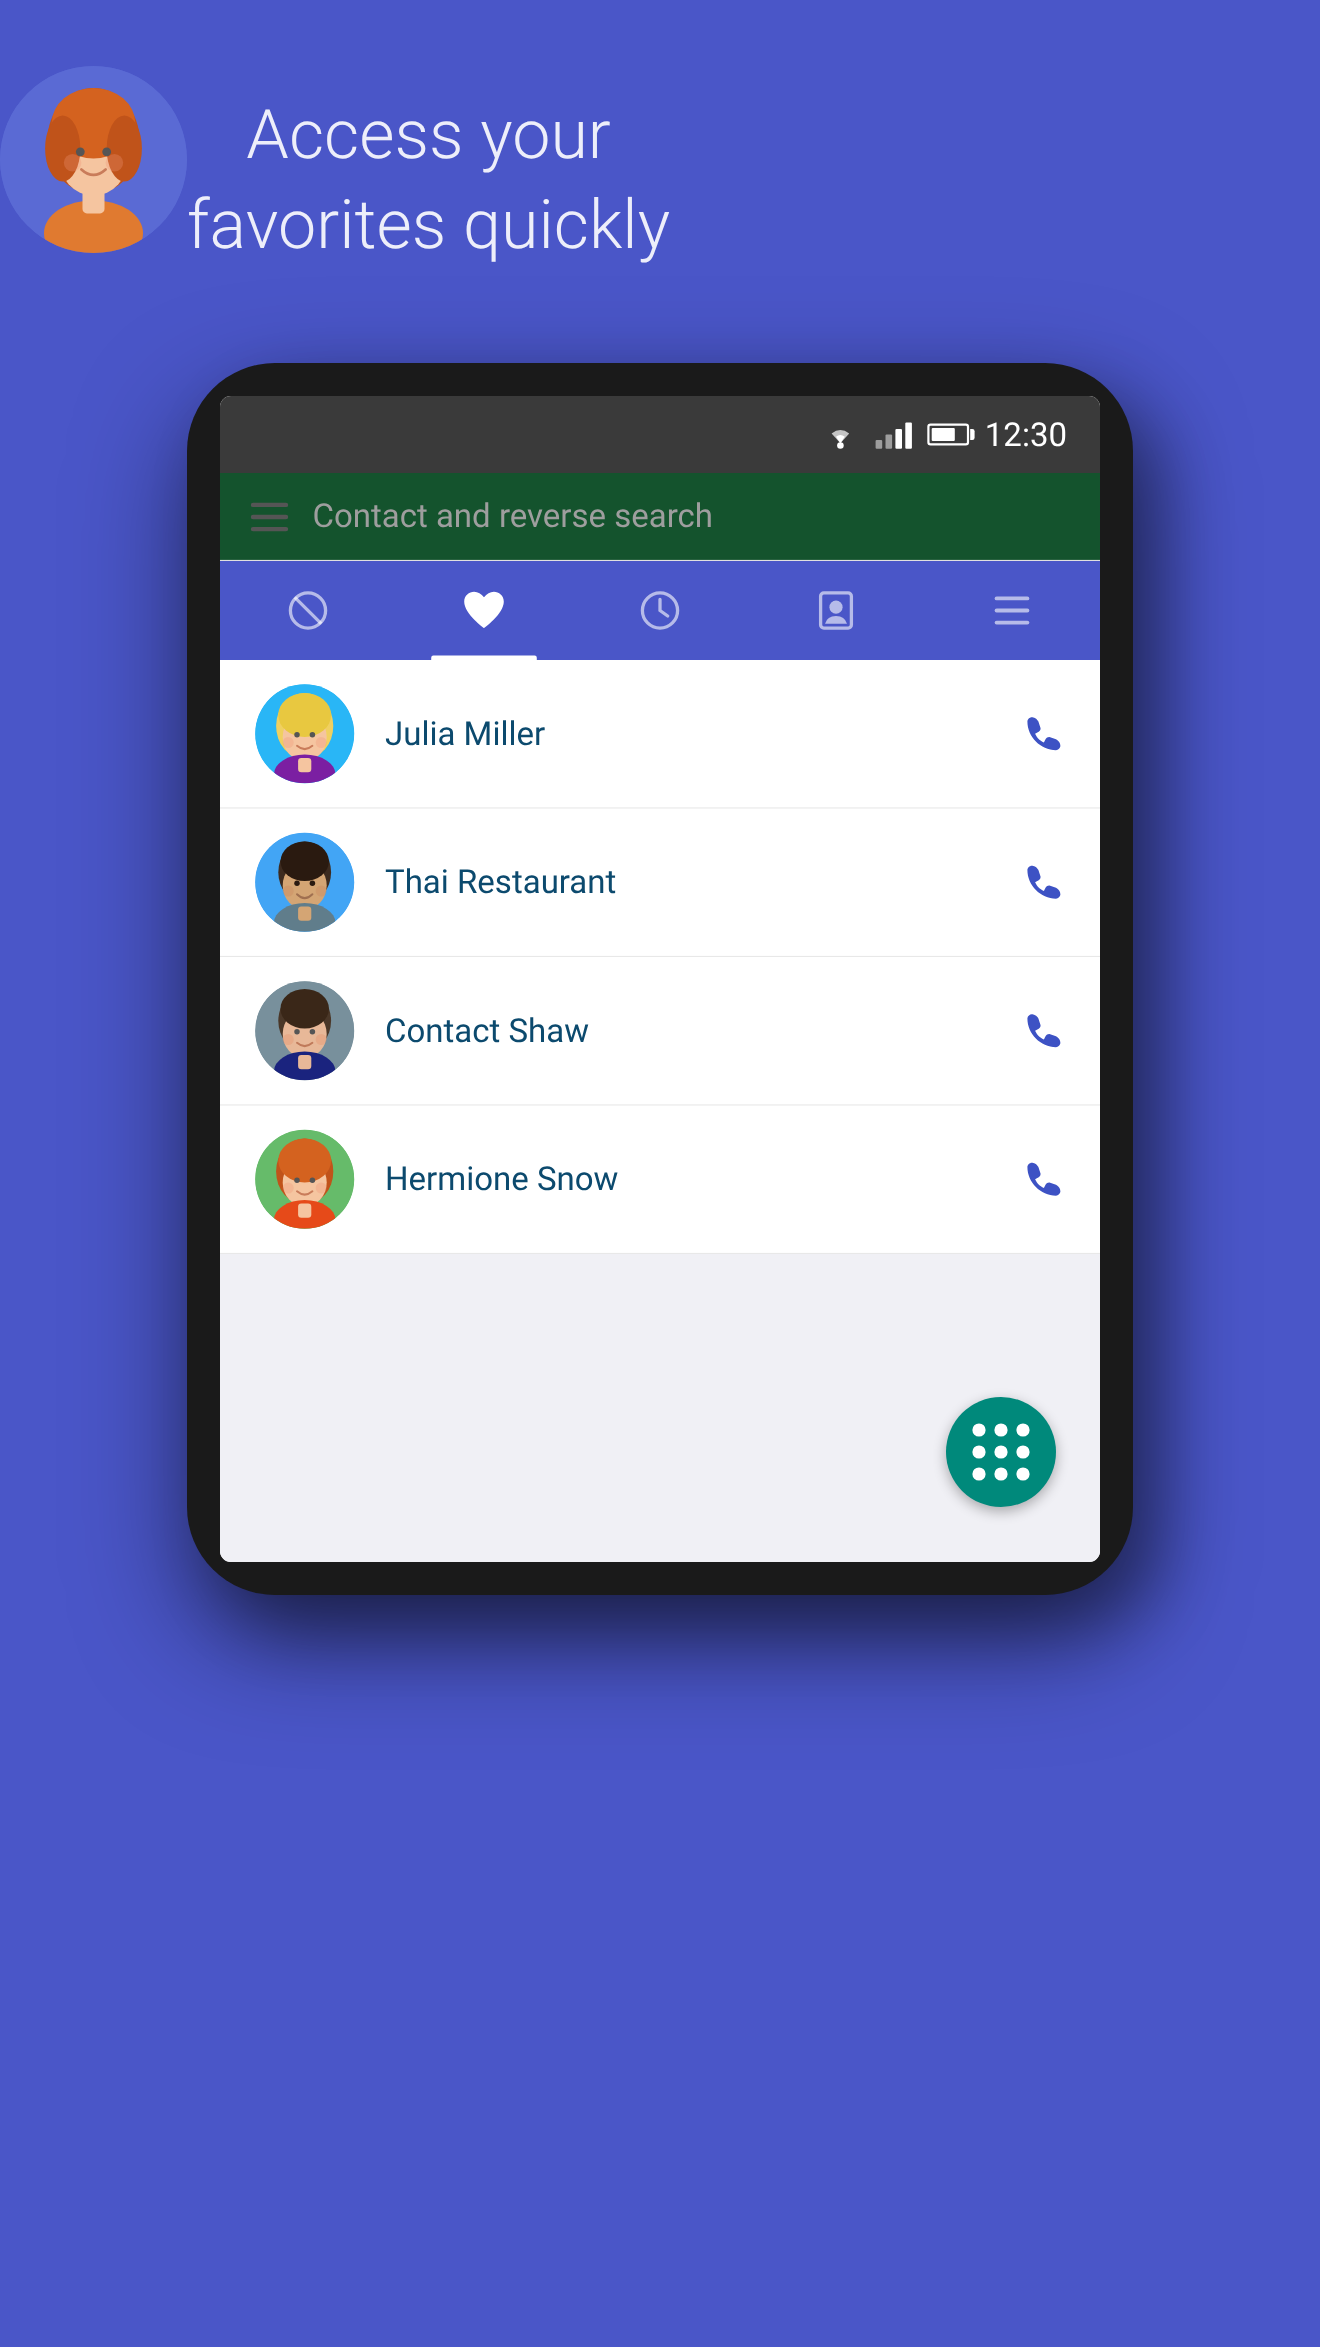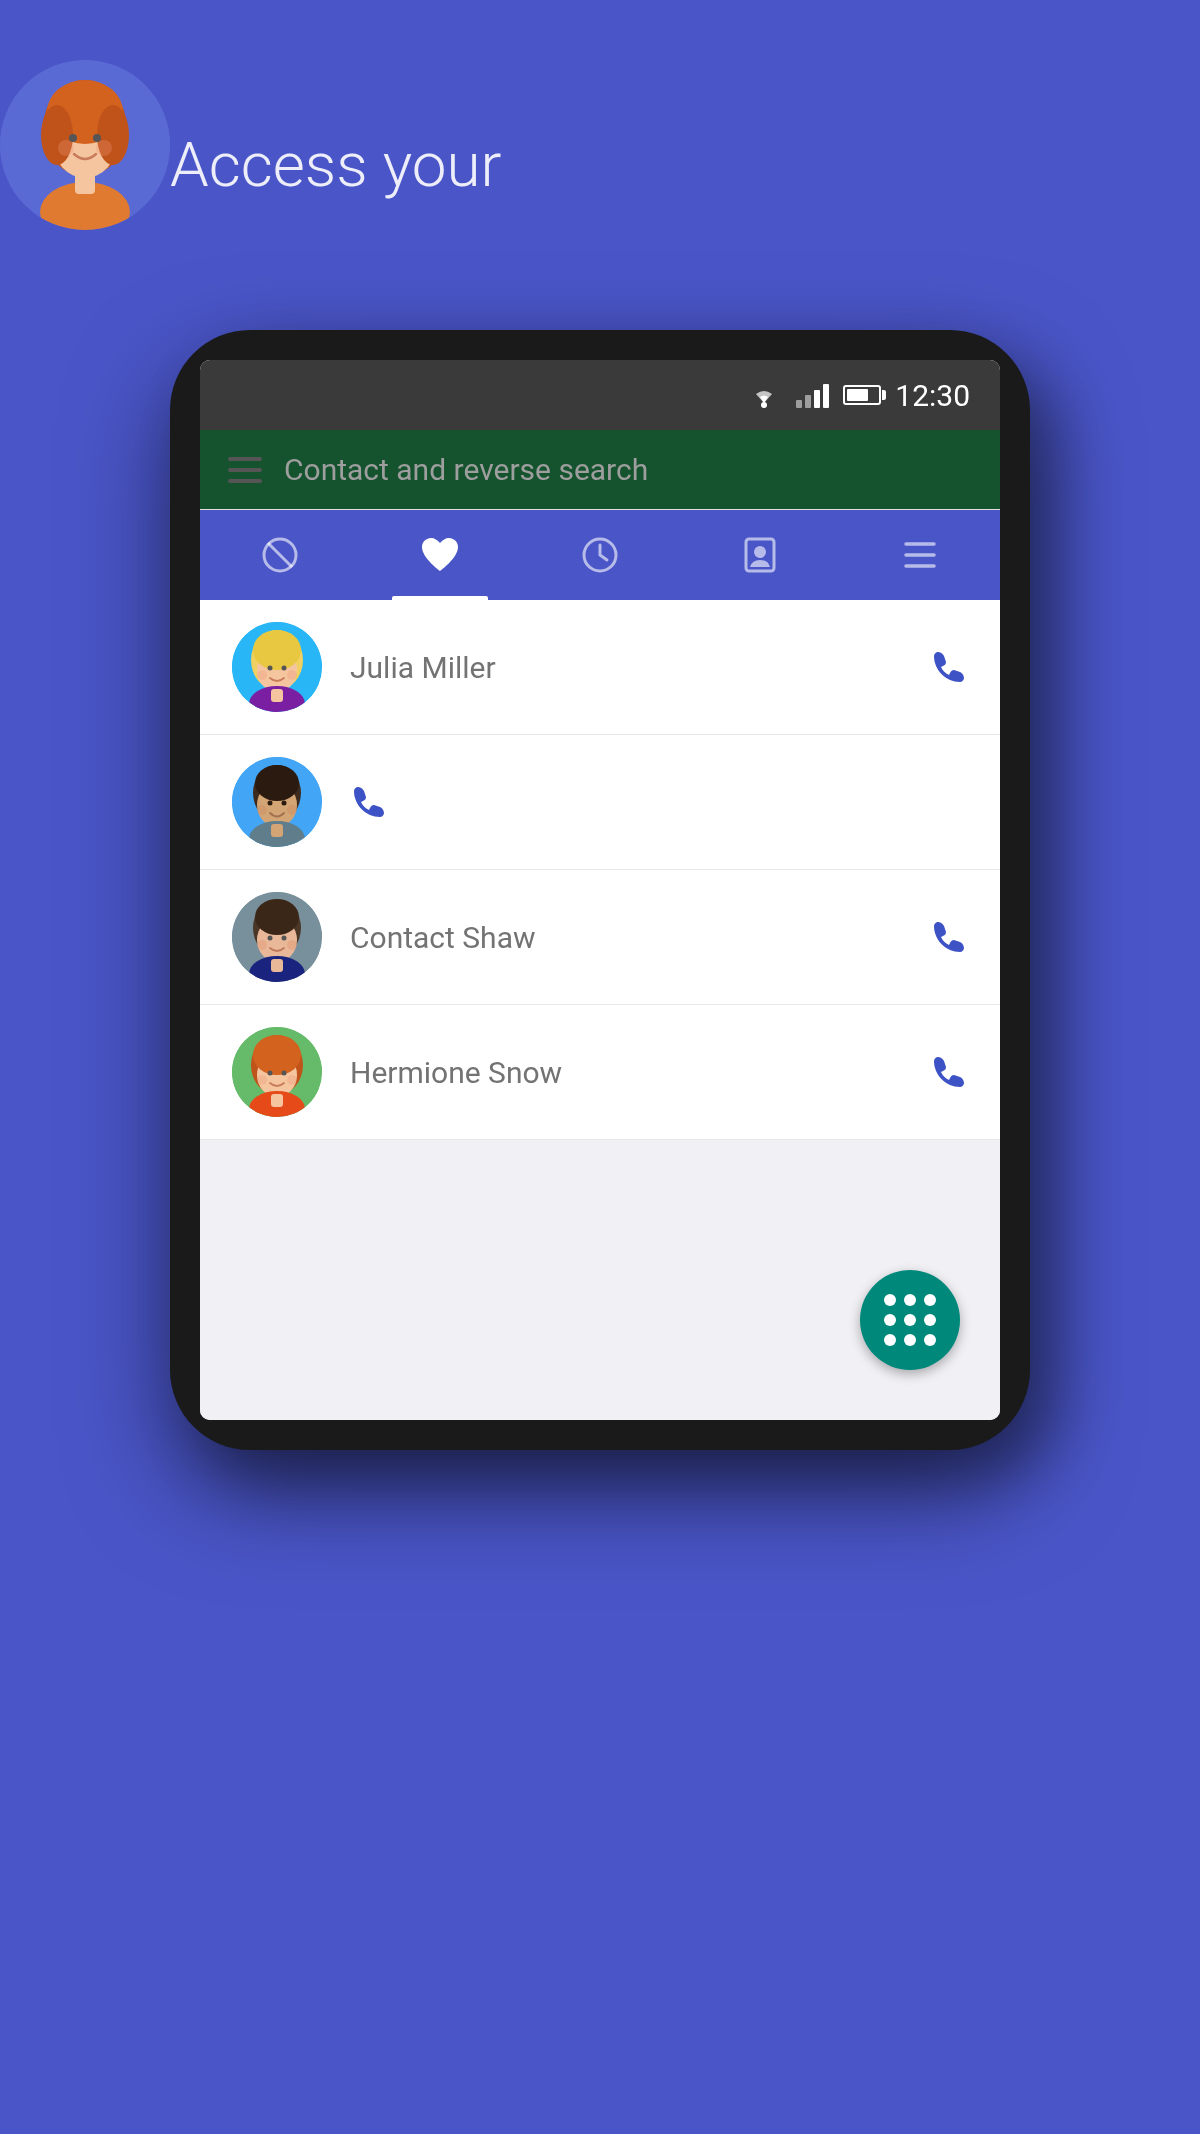--- a/index.html
+++ b/index.html
@@ -197,21 +197,21 @@
       overflow: hidden;
       flex-shrink: 0;
       display: flex;
       align-items: center;
       justify-content: center;
     }
 
     .contact-name {
       flex: 1;
       font-size: 30px;
-      color: #737373;
+      color: #0c4a6e;
       font-weight: 400;
     }
 
     
     .bottom-area {
       background: #f0f0f5;
       height: 280px;
       position: relative;
     }
 
@@ -328,20 +328,21 @@
       <ellipse cx="85" cy="152" rx="45" ry="30" fill="#e07a30"></ellipse>
 
       <rect x="75" y="112" width="20" height="22" fill="#f5c5a0" rx="4"></rect>
 
       <circle cx="66" cy="88" r="8" fill="rgba(240,150,120,0.3)"></circle>
       <circle cx="104" cy="88" r="8" fill="rgba(240,150,120,0.3)"></circle>
     </svg>
   </div>
   <div class="hero-title">
     <span>Access your</span><br>
+    <span>favorites quickly</span>
   </div>
 </div>
 
 <div class="phone-container">
   <div class="phone-body">
     <div class="phone-screen">
 
       <div class="status-bar">
         <div class="status-icons">
 
@@ -463,20 +464,21 @@
 
               <path d="M38 56 Q45 63 52 56" stroke="#a07050" stroke-width="1.8" fill="none" stroke-linecap="round"></path>
 
               <ellipse cx="45" cy="82" rx="28" ry="18" fill="#607d8b"></ellipse>
               <rect x="39" y="67" width="12" height="13" fill="#d4a574" rx="3"></rect>
 
               <circle cx="30" cy="53" r="5" fill="rgba(200,130,90,0.3)"></circle>
               <circle cx="60" cy="53" r="5" fill="rgba(200,130,90,0.3)"></circle>
             </svg>
           </div>
+          <span class="contact-name">Thai Restaurant</span>
           <svg width="38" height="38" viewBox="0 0 38 38" fill="#3d52c4">
             <path d="M8 4 C8 4 12 4 14 8 L16 14 C16 16 15 17 13 18 L11 19 C13 23 15 25 19 27 L20 25 C21 23 22 22 24 22 L30 24 C34 26 34 30 34 30 C34 32 32 34 30 34 C16 34 4 22 4 8 C4 6 6 4 8 4Z"></path>
           </svg>
         </div>
 
         <div class="contact-item">
           <div class="contact-avatar avatar-denise">
             <svg viewBox="0 0 90 90" xmlns="http://www.w3.org/2000/svg">
               <circle cx="45" cy="45" r="45" fill="#78909c"></circle>
 

